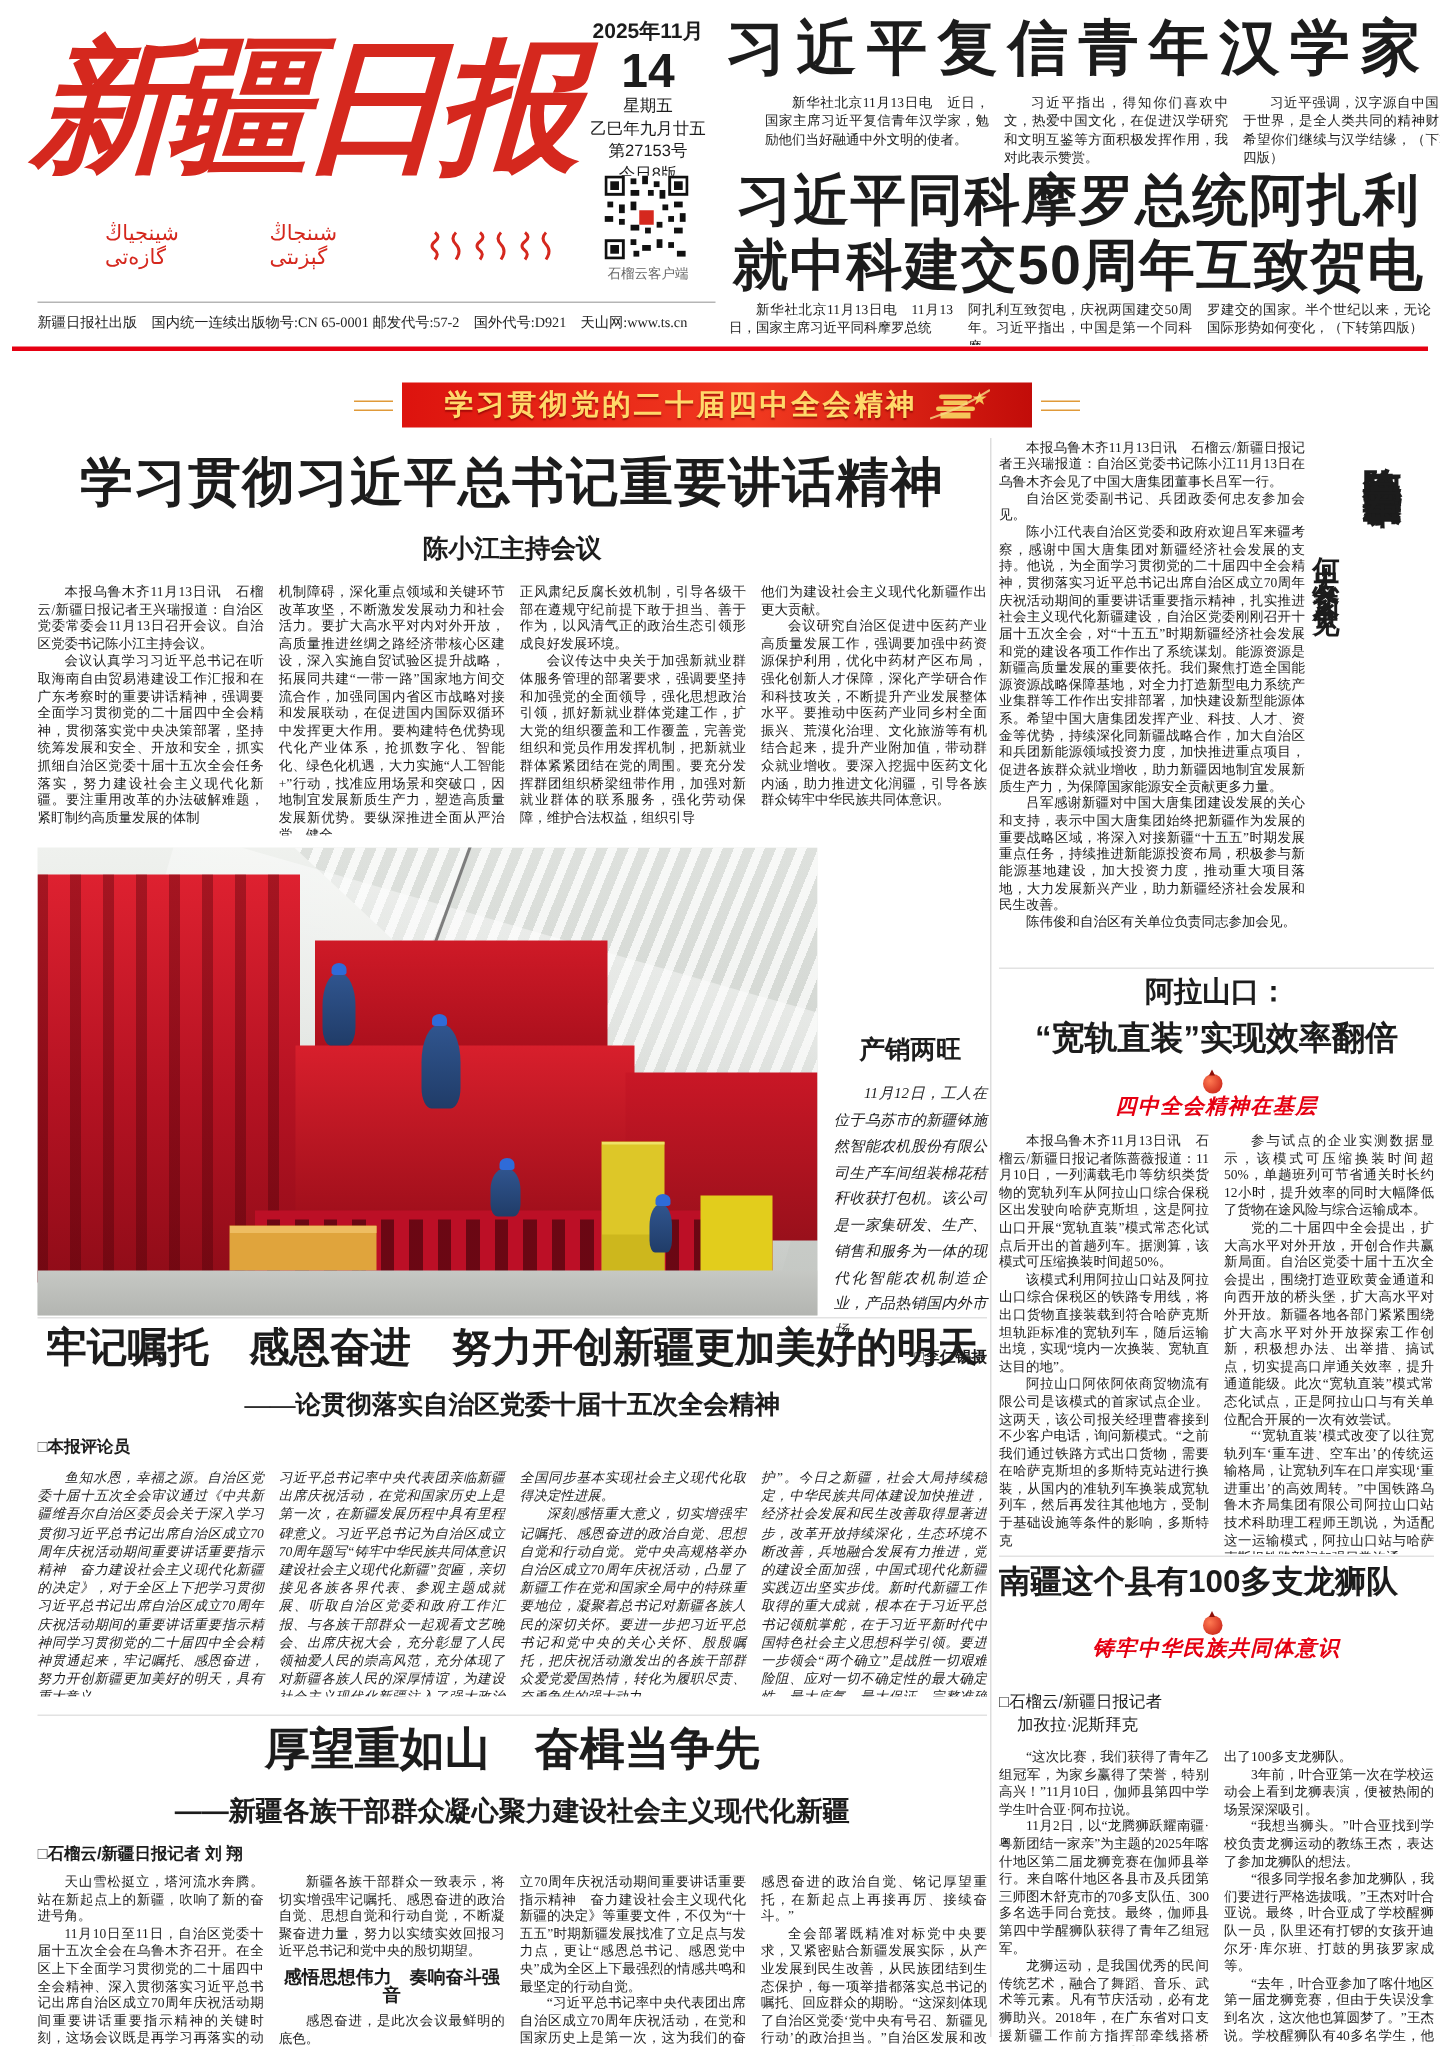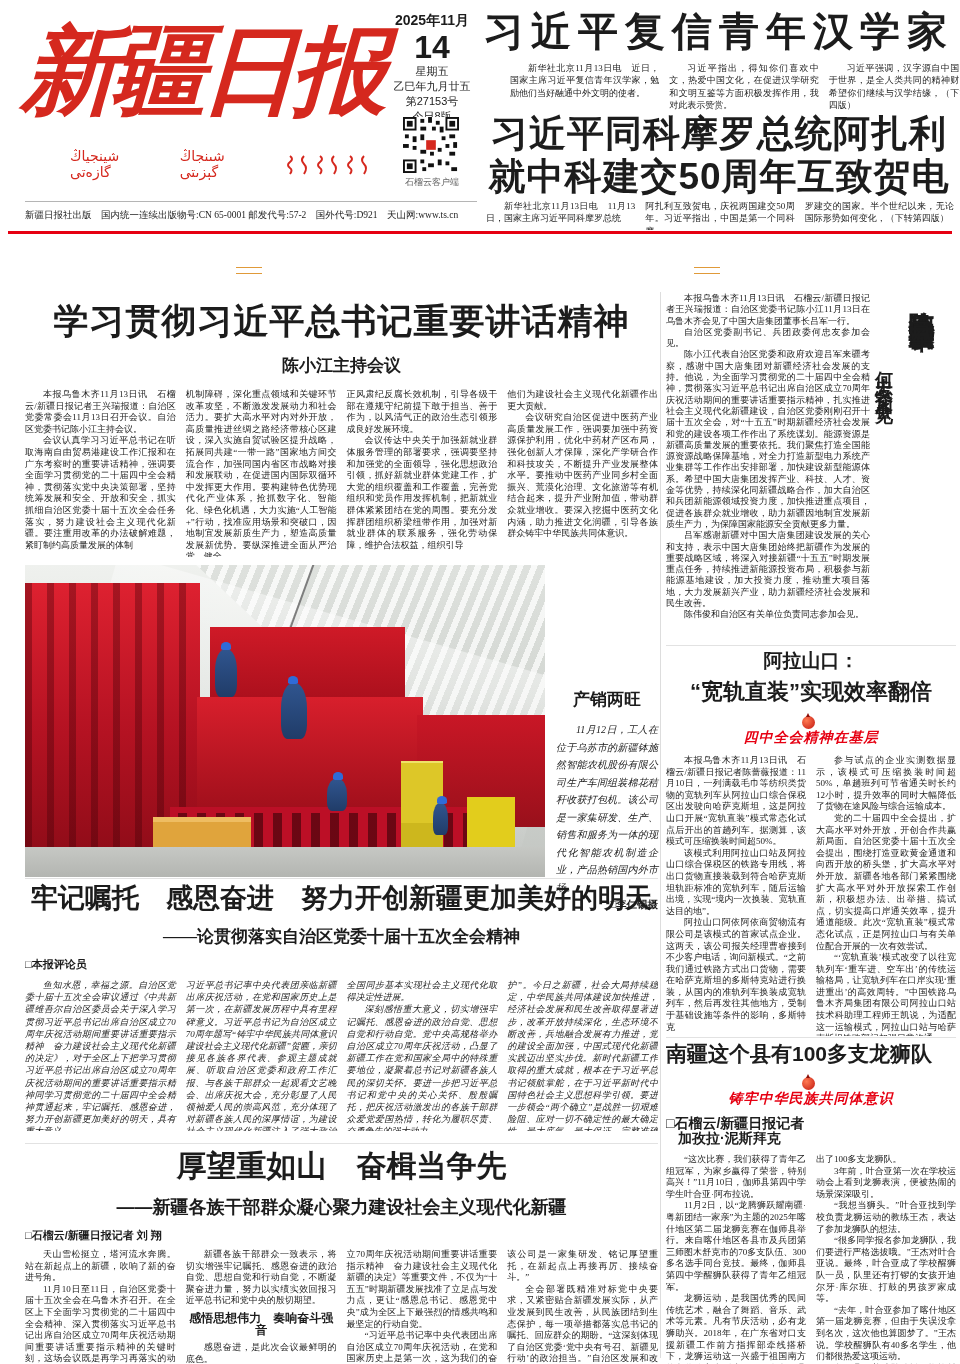--- a/index.html
+++ b/index.html
@@ -118,21 +118,21 @@
   
   .hw{position:absolute;left:25px;top:1146px;width:633px;height:218px;overflow:hidden;}
   .hw-headline{text-align:center;font-size:30px;font-weight:bold;white-space:nowrap;}
   .hw-subtitle{text-align:center;font-size:18px;font-weight:bold;margin-top:8px;}
   .hw-body{margin-top:6px;height:118px;}
   .col-subhead{font-size:12px;font-weight:bold;text-align:center;margin:6px 0;
     font-family:"Liberation Sans",sans-serif;}
   
   .ls{position:absolute;left:666px;top:1040px;width:290px;height:324px;overflow:hidden;}
   .ls-headline{text-align:left;font-size:21px;font-weight:bold;white-space:nowrap;}
-  .ls-byline{font-size:14px;font-weight:bold;margin-top:8px;line-height:15px;
+  .ls-byline{font-size:11px;font-weight:normal;margin-top:20px;line-height:15px;
     font-family:"Liberation Sans",sans-serif;}
   .ls-byline .second{padding-left:12px;}
   .ls-body{margin-top:8px;height:220px;}
   
   .vline{position:absolute;background:#ddd;width:1px;}
   .hline{position:absolute;background:#e2e2e2;height:1px;}
   .mono-script{font-family:"DejaVu Sans",sans-serif;}
 </style>
 </head>
 <body>
@@ -241,20 +241,33 @@
     <div class="tcol">
         <p class="para flush">阿扎利互致贺电，庆祝两国建交50周年。习近平指出，中国是第一个同科摩</p>
       </div>
     <div class="tcol">
         <p class="para flush">罗建交的国家。半个世纪以来，无论国际形势如何变化，（下转第四版）</p>
       </div>
   </div>
 
   <div class="banner-dash" style="left:236px;"></div>
   <div class="banner-dash" style="left:694px;"></div>
+  <div class="banner">
+    <span class="banner-text hei">学习贯彻党的二十届四中全会精神</span>
+    <svg width="40" height="22" viewBox="0 0 40 22">
+      <g fill="#f5c65a">
+        <rect x="6" y="4" width="22" height="3" rx="1.5"></rect>
+        <rect x="9" y="8" width="16" height="3"></rect>
+        <rect x="4" y="12" width="26" height="3" rx="1.5"></rect>
+        <rect x="7" y="16" width="20" height="4"></rect>
+        <polygon points="33,2 34.2,5.4 37.8,5.4 34.9,7.4 36,10.8 33,8.7 30,10.8 31.1,7.4 28.2,5.4 31.8,5.4"></polygon>
+      </g>
+      <path d="M0 20 Q20 14 40 1" stroke="#f8d984" stroke-width="1.4" fill="none" opacity="0.8"></path>
+    </svg>
+  </div>
 
   <div class="conf">
     <div class="conf-headline">学习贯彻习近平总书记重要讲话精神</div>
     <div class="conf-sub hei">陈小江主持会议</div>
     <div class="body-cols conf-body">
       <div class="col">
           <p class="para">本报乌鲁木齐11月13日讯　石榴云/新疆日报记者王兴瑞报道：自治区党委常委会11月13日召开会议。自治区党委书记陈小江主持会议。</p>
           <p class="para">会议认真学习习近平总书记在听取海南自由贸易港建设工作汇报和在广东考察时的重要讲话精神，强调要全面学习贯彻党的二十届四中全会精神，贯彻落实党中央决策部署，坚持统筹发展和安全、开放和安全，抓实抓细自治区党委十届十五次全会任务落实，努力建设社会主义现代化新疆。要注重用改革的办法破解难题，紧盯制约高质量发展的体制</p>
         </div>
       <div class="col">
@@ -398,21 +411,21 @@
         <div class="col-subhead">感悟思想伟力　奏响奋斗强音</div>
         <div>
             <p class="para">感恩奋进，是此次会议最鲜明的底色。</p>
           </div>
       </div>
       <div class="col">
           <p class="para flush">立70周年庆祝活动期间重要讲话重要指示精神　奋力建设社会主义现代化新疆的决定》等重要文件，不仅为“十五五”时期新疆发展找准了立足点与发力点，更让“感恩总书记、感恩党中央”成为全区上下最强烈的情感共鸣和最坚定的行动自觉。</p>
           <p class="para">“习近平总书记率中央代表团出席自治区成立70周年庆祝活动，在党和国家历史上是第一次，这为我们的奋进之路注入了不竭动力。”吐鲁番市委党校公共教研室高级讲师吾买尔·屈不力孜说，“要吃透全会精神，把握实践要求，引导各族干</p>
         </div>
       <div class="col">
-          <p class="para flush">该公司是一家集研发、铭记厚望重托，在新起点上再接再厉、接续奋斗。”</p>
+          <p class="para flush">感恩奋进的政治自觉、铭记厚望重托，在新起点上再接再厉、接续奋斗。”</p>
           <p class="para">全会部署既精准对标党中央要求，又紧密贴合新疆发展实际，从产业发展到民生改善，从民族团结到生态保护，每一项举措都落实总书记的嘱托、回应群众的期盼。“这深刻体现了自治区党委‘党中央有号召、新疆见行动’的政治担当。”自治区发展和改革委员会党组书记文华表示，将以更强担当、更高标准对标全会明确的任务，努力开创新疆更加美好的明天。（下转第四版）</p>
         </div>
     </div>
   </div>
 
   <div class="vline" style="left:660px;top:292px;height:1066px;"></div>
   <div class="hline" style="left:666px;top:645px;width:290px;"></div>
   <div class="hline" style="left:666px;top:1037px;width:290px;"></div>
   <div class="hline" style="left:25px;top:878px;width:633px;"></div>
   <div class="hline" style="left:25px;top:1143px;width:633px;"></div>

